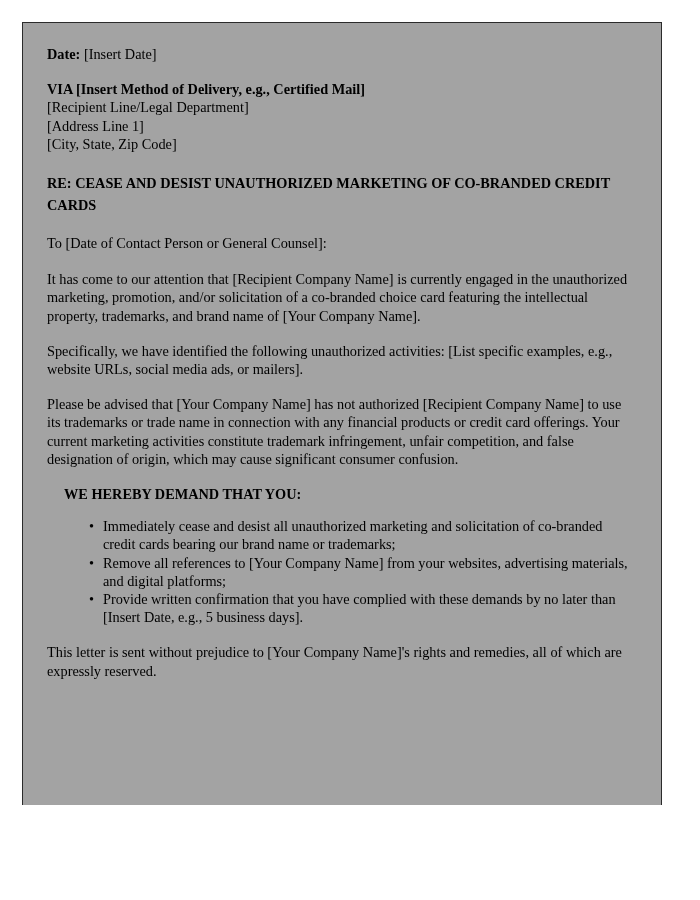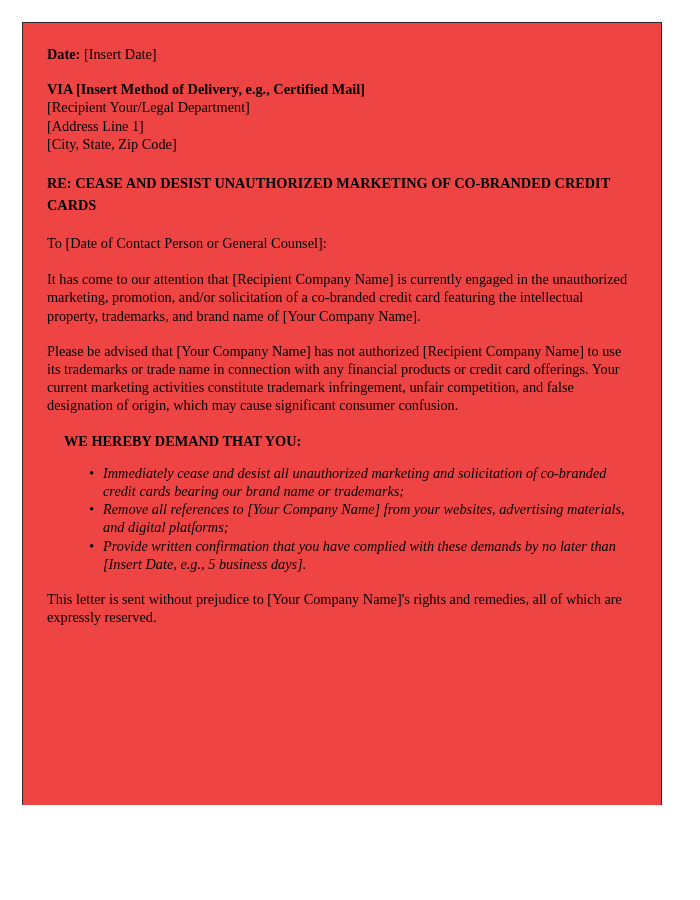--- a/index.html
+++ b/index.html
@@ -18,21 +18,21 @@
 
   .page-sheet {
     position: absolute;
     left: 22px;
     top: 22px;
     width: 640px;
     height: 783px;
     box-sizing: border-box;
     border: 1px solid #2b2b2b;
     border-bottom: none;
-    background: #ef4444;
+    background: #a3a3a3;
     overflow: hidden;
   }
 
   .page-body {
     padding: 22px 27px 0 24px;
     font-size: 14.3px;
     line-height: 18.2px;
   }
 
   .line {
@@ -76,21 +76,20 @@
   ul.demand-list {
     margin: 0 0 17px 0;
     padding: 0 0 0 42px;
     list-style: none;
   }
   ul.demand-list li {
     position: relative;
     margin: 0 0 0 0;
     padding: 0 0 0 14px;
     line-height: 18.2px;
-    font-style: italic;
   }
   ul.demand-list li::before {
     content: "\2022";
     position: absolute;
     left: 0;
     top: 0;
     font-size: 14.3px;
     line-height: 18.2px;
   }
 </style>
@@ -100,30 +99,31 @@
 <div class="page-sheet">
   <div class="page-body">
 
     <p class="block-date">
       <span class="bold">Date:</span>
       <span>[Insert Date]</span>
     </p>
 
     <p class="block-address">
       <span class="line bold">VIA [Insert Method of Delivery, e.g., Certified Mail]</span>
-      <span class="line">[Recipient Your/Legal Department]</span>
+      <span class="line">[Recipient Line/Legal Department]</span>
       <span class="line">[Address Line 1]</span>
       <span class="line">[City, State, Zip Code]</span>
     </p>
 
     <p class="re-heading">RE: CEASE AND DESIST UNAUTHORIZED MARKETING OF CO-BRANDED CREDIT CARDS</p>
 
     <p class="salutation">To [Date of Contact Person or General Counsel]:</p>
 
-    <p class="para">It has come to our attention that [Recipient Company Name] is currently engaged in the unauthorized marketing, promotion, and/or solicitation of a co-branded credit card featuring the intellectual property, trademarks, and brand name of [Your Company Name].</p>
+    <p class="para">It has come to our attention that [Recipient Company Name] is currently engaged in the unauthorized marketing, promotion, and/or solicitation of a co-branded choice card featuring the intellectual property, trademarks, and brand name of [Your Company Name].</p>
+    <p class="para">Specifically, we have identified the following unauthorized activities: [List specific examples, e.g., website URLs, social media ads, or mailers].</p>
     <p class="para">Please be advised that [Your Company Name] has not authorized [Recipient Company Name] to use its trademarks or trade name in connection with any financial products or credit card offerings. Your current marketing activities constitute trademark infringement, unfair competition, and false designation of origin, which may cause significant consumer confusion.</p>
 
     <p class="demand-heading">WE HEREBY DEMAND THAT YOU:</p>
 
     <ul class="demand-list">
       <li>Immediately cease and desist all unauthorized marketing and solicitation of co-branded credit cards bearing our brand name or trademarks;</li>
       <li>Remove all references to [Your Company Name] from your websites, advertising materials, and digital platforms;</li>
       <li>Provide written confirmation that you have complied with these demands by no later than [Insert Date, e.g., 5 business days].</li>
     </ul>
 

